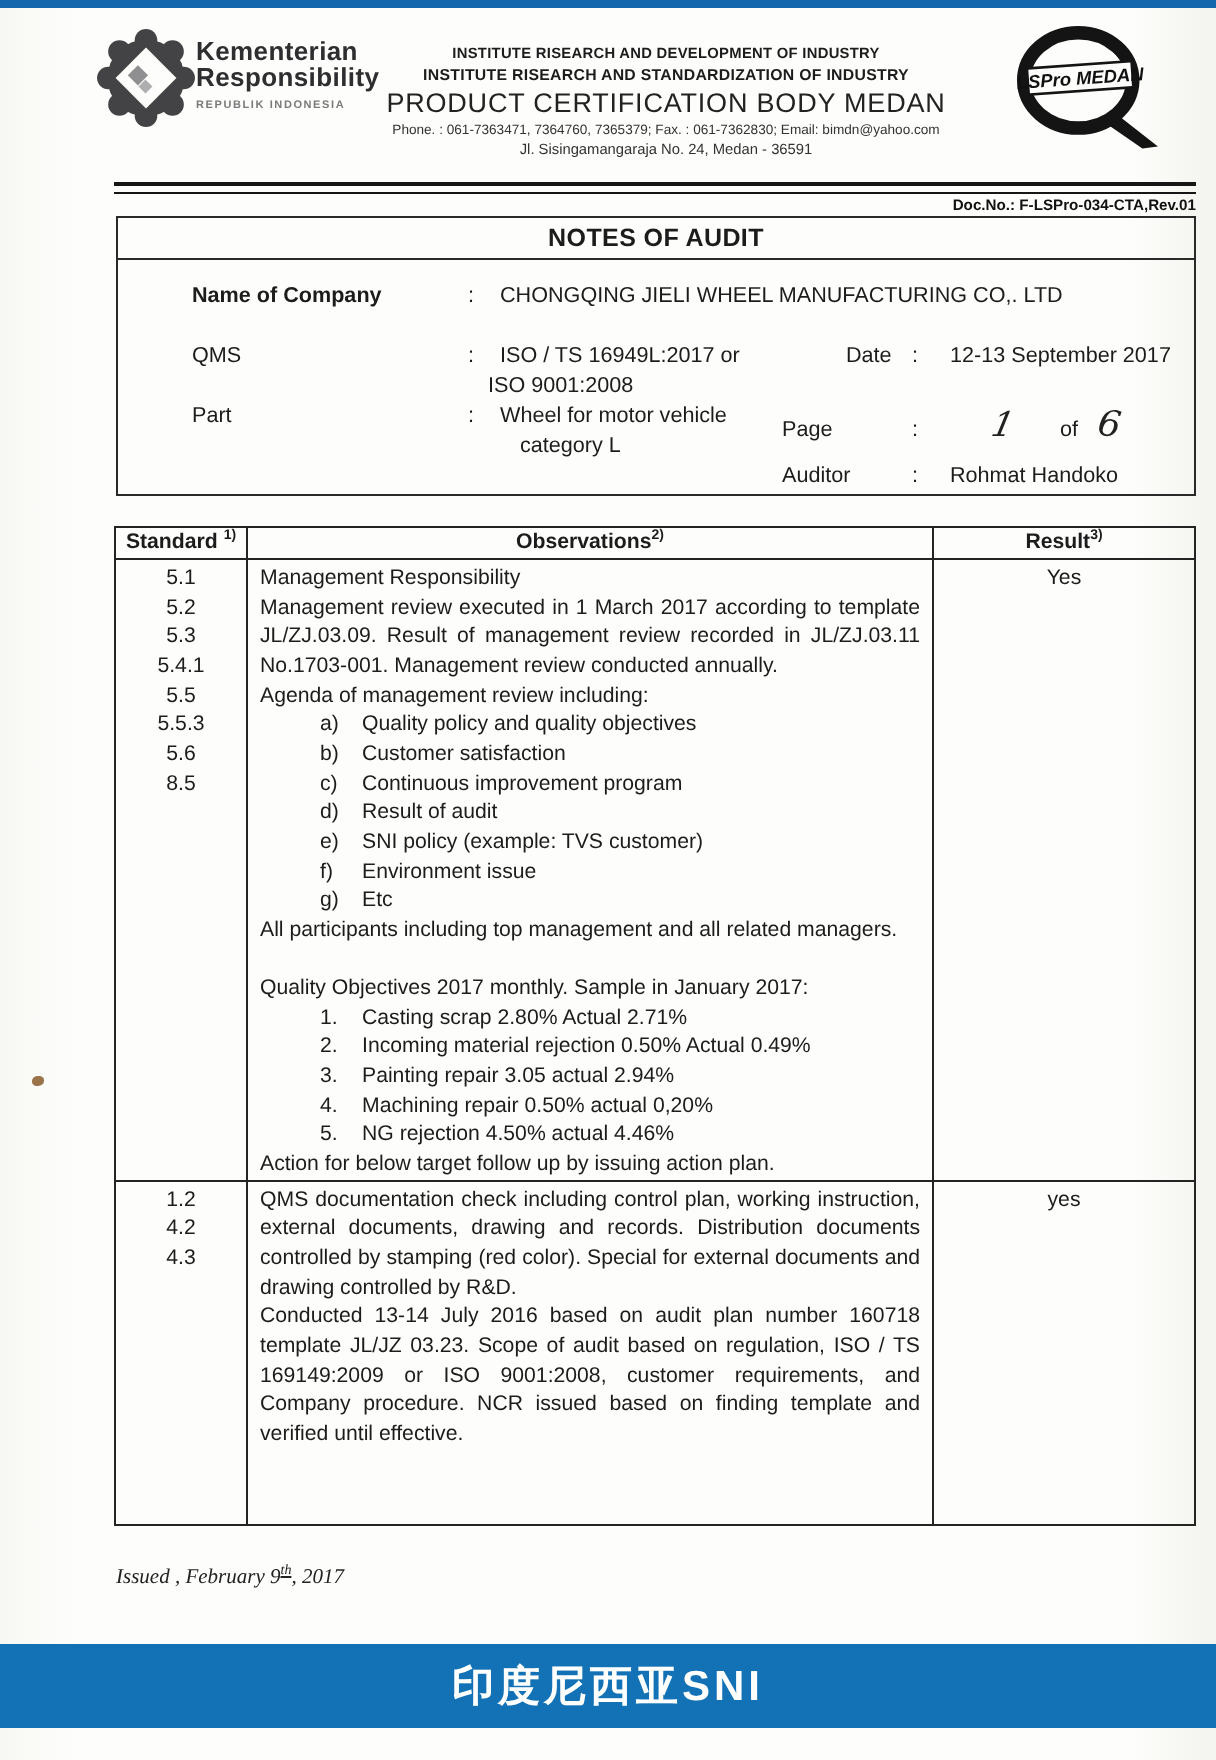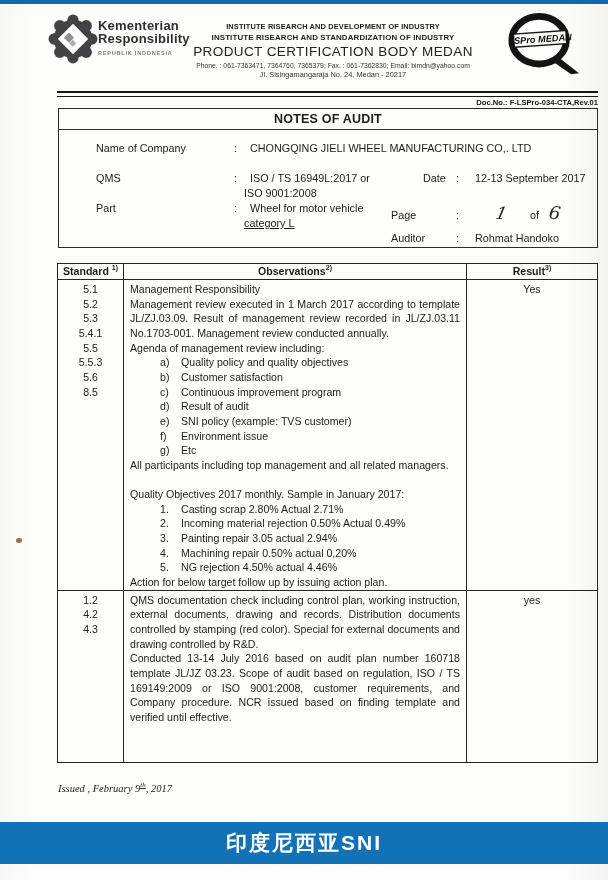--- a/index.html
+++ b/index.html
@@ -102,59 +102,59 @@
     <div class="m1">Kementerian</div>
     <div class="m1">Responsibility</div>
     <div class="m3">REPUBLIK INDONESIA</div>
   </div>
 
   <div class="center-head">
     <div class="i1">INSTITUTE RISEARCH AND DEVELOPMENT OF INDUSTRY</div>
     <div class="i2">INSTITUTE RISEARCH AND STANDARDIZATION OF INDUSTRY</div>
     <div class="body-name">PRODUCT CERTIFICATION BODY MEDAN</div>
     <div class="contact">Phone. : 061-7363471, 7364760, 7365379; Fax. : 061-7362830; Email: bimdn@yahoo.com</div>
-    <div class="address">Jl. Sisingamangaraja No. 24, Medan - 20217</div>
+    <div class="address">Jl. Sisingamangaraja No. 24, Medan - 36591</div>
   </div>
 
   <div class="qlogo">
     <svg width="80" height="70" viewBox="0 0 82 72">
       <ellipse cx="37" cy="30" rx="28" ry="24.5" fill="none" stroke="#141414" stroke-width="7"></ellipse>
       <path d="M55 46 L78 64 L70 65 L51 52 Z" fill="#141414"></path>
       <g transform="rotate(-4 38 29)">
         <rect x="11" y="22" width="54" height="13.5" fill="#fdfdfb" stroke="#141414" stroke-width="1.4"></rect>
         <text x="38" y="32.2" text-anchor="middle" font-size="9.5" font-weight="bold" font-style="italic" fill="#111" font-family="Liberation Sans, sans-serif">LSPro MEDAN</text>
       </g>
     </svg>
   </div>
 
   <div class="dbl-rule"></div>
   <div class="doc-no">Doc.No.: F-LSPro-034-CTA,Rev.01</div>
 
   <div class="notes-box">
     <div class="notes-title">NOTES OF AUDIT</div>
 
     <div class="fld" style="left:37px; top:33px;">
-      <span class="lab" style="width:135px;">Name of Company</span>
+      <span class="lab" style="width:135px;font-weight:bold;">Name of Company</span>
       <span class="colon" style="width:13px;">:</span>
       <span>CHONGQING JIELI WHEEL MANUFACTURING CO,. LTD</span>
     </div>
 
     <div class="fld" style="left:37px; top:63px;">
       <span class="lab" style="width:135px;">QMS</span>
       <span class="colon" style="width:13px;">:</span>
       <span>ISO / TS 16949L:2017 or</span>
     </div>
     <div class="fld" style="left:185px; top:78px;">ISO 9001:2008</div>
 
     <div class="fld" style="left:37px; top:93px;">
       <span class="lab" style="width:135px;">Part</span>
       <span class="colon" style="width:13px;">:</span>
       <span>Wheel for motor vehicle</span>
     </div>
-    <div class="fld" style="left:185px; top:108px;text-decoration:underline;">category L</div>
+    <div class="fld" style="left:201px; top:108px;">category L</div>
 
     <div class="fld" style="left:332px; top:63px;">
       <span class="lab" style="width:62px;padding-left:32px;">Date</span>
       <span class="colon" style="width:16px;">:</span>
       <span>12-13 September 2017</span>
     </div>
 
     <div class="fld" style="left:332px; top:93px;">
       <span class="lab" style="width:62px;">Page</span>
       <span class="colon" style="width:16px;">:</span>

